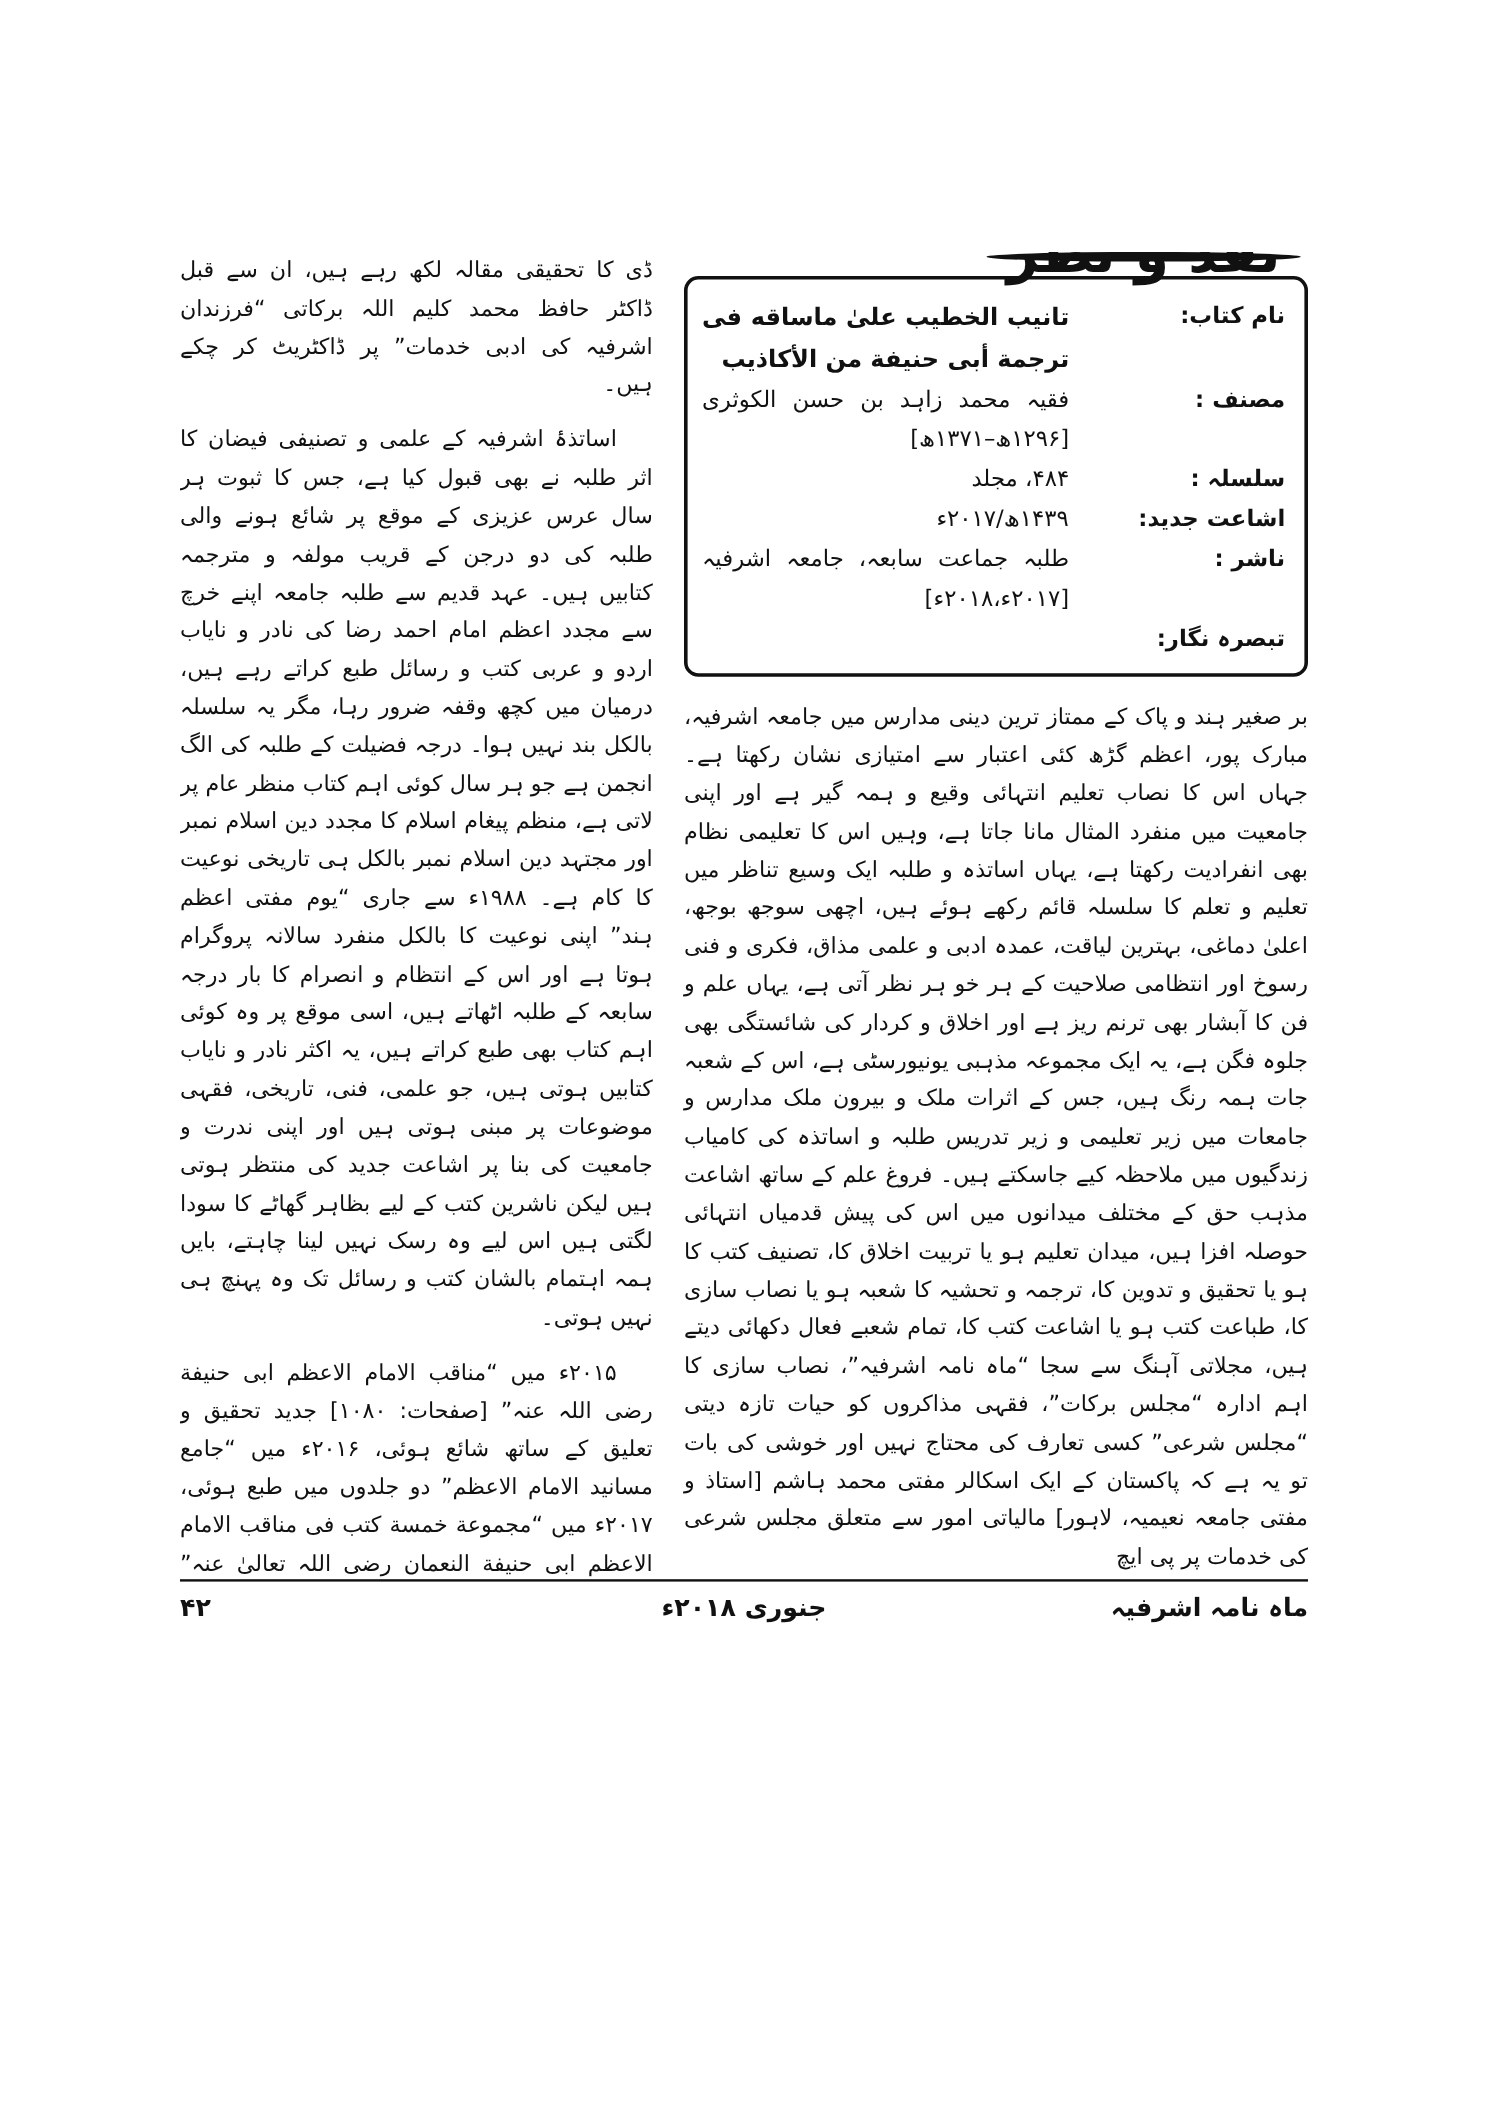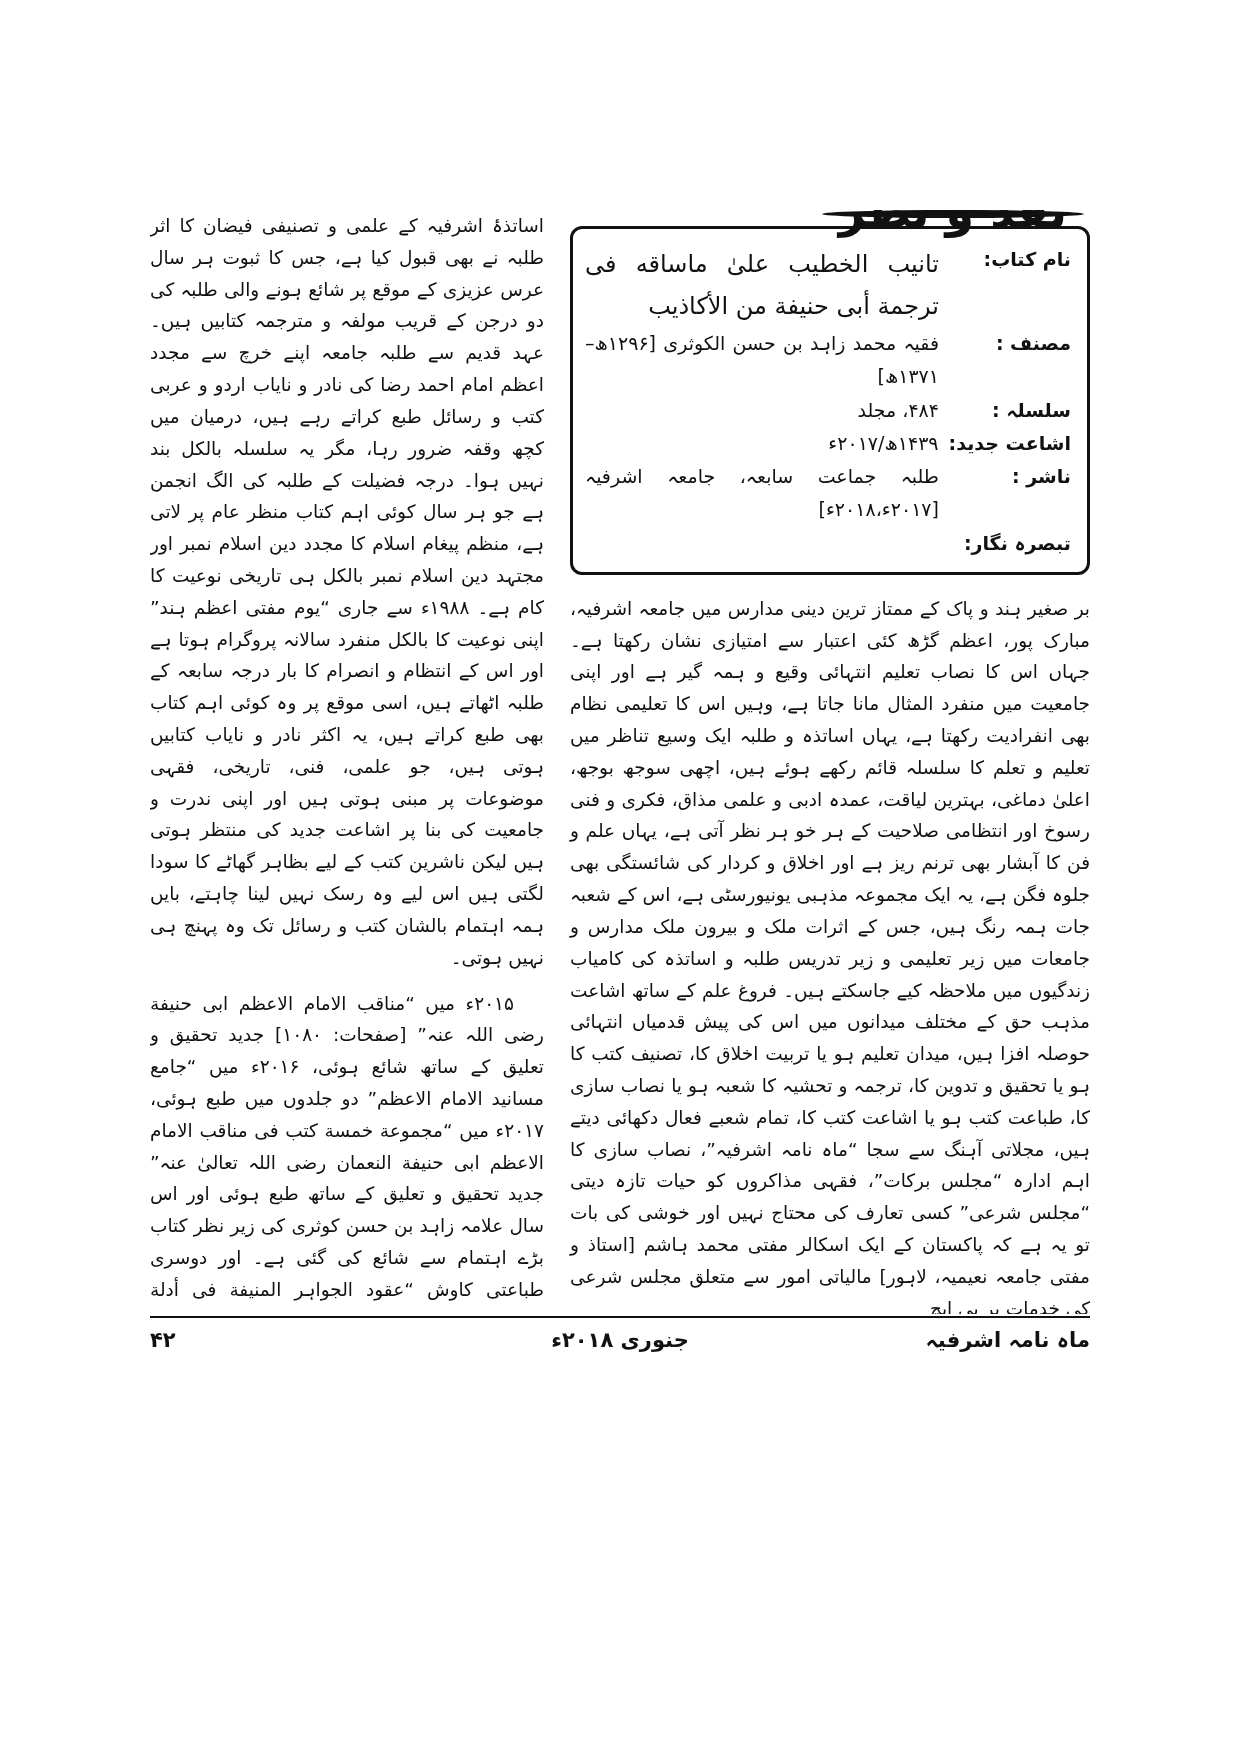--- a/index.html
+++ b/index.html
@@ -42,23 +42,23 @@
     line-height:1; padding-bottom:6px;
   }
 
   
   .infobox {
     border:3px solid #111; border-radius:12px;
     padding:14px 16px 12px 12px;
     margin-bottom:18px;
   }
   .info-row { display:flex; gap:10px; font-size:19px; line-height:1.75; }
-  .info-label { font-weight:bold; white-space:nowrap; min-width:122px; }
+  .info-label { font-weight:bold; white-space:nowrap; min-width:122px;margin-left:48px; }
   .info-value { text-align:justify; }
-  .info-row.row-title .info-value { font-weight:normal; font-size:24px; }
+  .info-row.row-title .info-value { font-weight:bold; font-size:20px; }
 
   
   p.body {
     font-size:18.5px; line-height:1.72; text-align:justify;
     text-justify:inter-word;
   }
   p.body + p.body { text-indent:30px; margin-top:14px; }
 
   
   .footer {
@@ -109,20 +109,21 @@
         </div>
         <div class="info-row">
           <span class="info-label">تبصرہ نگار:</span>
         </div>
       </div>
 
       <p class="body">بر صغیر ہند و پاک کے ممتاز ترین دینی مدارس میں جامعہ اشرفیہ، مبارک پور، اعظم گڑھ کئی اعتبار سے امتیازی نشان رکھتا ہے۔ جہاں اس کا نصاب تعلیم انتہائی وقیع و ہمہ گیر ہے اور اپنی جامعیت میں منفرد المثال مانا جاتا ہے، وہیں اس کا تعلیمی نظام بھی انفرادیت رکھتا ہے، یہاں اساتذہ و طلبہ ایک وسیع تناظر میں تعلیم و تعلم کا سلسلہ قائم رکھے ہوئے ہیں، اچھی سوجھ بوجھ، اعلیٰ دماغی، بہترین لیاقت، عمدہ ادبی و علمی مذاق، فکری و فنی رسوخ اور انتظامی صلاحیت کے ہر خو ہر نظر آتی ہے، یہاں علم و فن کا آبشار بھی ترنم ریز ہے اور اخلاق و کردار کی شائستگی بھی جلوہ فگن ہے، یہ ایک مجموعہ مذہبی یونیورسٹی ہے، اس کے شعبہ جات ہمہ رنگ ہیں، جس کے اثرات ملک و بیرون ملک مدارس و جامعات میں زیر تعلیمی و زیر تدریس طلبہ و اساتذہ کی کامیاب زندگیوں میں ملاحظہ کیے جاسکتے ہیں۔ فروغ علم کے ساتھ اشاعت مذہب حق کے مختلف میدانوں میں اس کی پیش قدمیاں انتہائی حوصلہ افزا ہیں، میدان تعلیم ہو یا تربیت اخلاق کا، تصنیف کتب کا ہو یا تحقیق و تدوین کا، ترجمہ و تحشیہ کا شعبہ ہو یا نصاب سازی کا، طباعت کتب ہو یا اشاعت کتب کا، تمام شعبے فعال دکھائی دیتے ہیں، مجلاتی آہنگ سے سجا “ماہ نامہ اشرفیہ”، نصاب سازی کا اہم ادارہ “مجلس برکات”، فقہی مذاکروں کو حیات تازہ دیتی “مجلس شرعی” کسی تعارف کی محتاج نہیں اور خوشی کی بات تو یہ ہے کہ پاکستان کے ایک اسکالر مفتی محمد ہاشم [استاذ و مفتی جامعہ نعیمیہ، لاہور] مالیاتی امور سے متعلق مجلس شرعی کی خدمات پر پی ایچ</p>
     </div>
 
     <div class="col-left">
+      <p class="body">ڈی کا تحقیقی مقالہ لکھ رہے ہیں، ان سے قبل ڈاکٹر حافظ محمد کلیم اللہ برکاتی “فرزندان اشرفیہ کی ادبی خدمات” پر ڈاکٹریٹ کر چکے ہیں۔</p>
       <p class="body">اساتذۂ اشرفیہ کے علمی و تصنیفی فیضان کا اثر طلبہ نے بھی قبول کیا ہے، جس کا ثبوت ہر سال عرس عزیزی کے موقع پر شائع ہونے والی طلبہ کی دو درجن کے قریب مولفہ و مترجمہ کتابیں ہیں۔ عہد قدیم سے طلبہ جامعہ اپنے خرچ سے مجدد اعظم امام احمد رضا کی نادر و نایاب اردو و عربی کتب و رسائل طبع کراتے رہے ہیں، درمیان میں کچھ وقفہ ضرور رہا، مگر یہ سلسلہ بالکل بند نہیں ہوا۔ درجہ فضیلت کے طلبہ کی الگ انجمن ہے جو ہر سال کوئی اہم کتاب منظر عام پر لاتی ہے، منظم پیغام اسلام کا مجدد دین اسلام نمبر اور مجتہد دین اسلام نمبر بالکل ہی تاریخی نوعیت کا کام ہے۔ ۱۹۸۸ء سے جاری “یوم مفتی اعظم ہند” اپنی نوعیت کا بالکل منفرد سالانہ پروگرام ہوتا ہے اور اس کے انتظام و انصرام کا بار درجہ سابعہ کے طلبہ اٹھاتے ہیں، اسی موقع پر وہ کوئی اہم کتاب بھی طبع کراتے ہیں، یہ اکثر نادر و نایاب کتابیں ہوتی ہیں، جو علمی، فنی، تاریخی، فقہی موضوعات پر مبنی ہوتی ہیں اور اپنی ندرت و جامعیت کی بنا پر اشاعت جدید کی منتظر ہوتی ہیں لیکن ناشرین کتب کے لیے بظاہر گھاٹے کا سودا لگتی ہیں اس لیے وہ رسک نہیں لینا چاہتے، بایں ہمہ اہتمام بالشان کتب و رسائل تک وہ پہنچ ہی نہیں ہوتی۔</p>
       <p class="body">۲۰۱۵ء میں “مناقب الامام الاعظم ابی حنیفة رضی اللہ عنہ” [صفحات: ۱۰۸۰] جدید تحقیق و تعلیق کے ساتھ شائع ہوئی، ۲۰۱۶ء میں “جامع مسانید الامام الاعظم” دو جلدوں میں طبع ہوئی، ۲۰۱۷ء میں “مجموعة خمسة کتب فی مناقب الامام الاعظم ابی حنیفة النعمان رضی اللہ تعالیٰ عنہ” جدید تحقیق و تعلیق کے ساتھ طبع ہوئی اور اس سال علامہ زاہد بن حسن کوثری کی زیر نظر کتاب بڑے اہتمام سے شائع کی گئی ہے۔ اور دوسری طباعتی کاوش “عقود الجواہر المنیفة فی أدلة مذهب الامام ابی حنیفة تعالیٰ عنہ” من قریب منظر عام پر آنے والی ہے۔ ۴۷۰ صفحات پر مشتمل اول الذکر کتاب علامہ زاہد کوثری رحمہ اللہ کی مختلف موضوعات پر پچاس سے زائد تصانیف و تحقیقات میں ممتاز مانی جاتی ہے، آغاز میں شیخ ابوزہرہ استاذ الشریعہ جامعہ قاہرہ، مصر کا ایک سوانحی و تاثراتی مضمون مصنف کے احوال و آثار کا احاطہ کرتا ہے، جس کی ابتدا میں لکھتے ہیں:</p>
 
     </div>
 
   </div>
 
   <div class="footer">
     <span>ماہ نامہ اشرفیہ</span>
     <span class="center">جنوری ۲۰۱۸ء</span>

